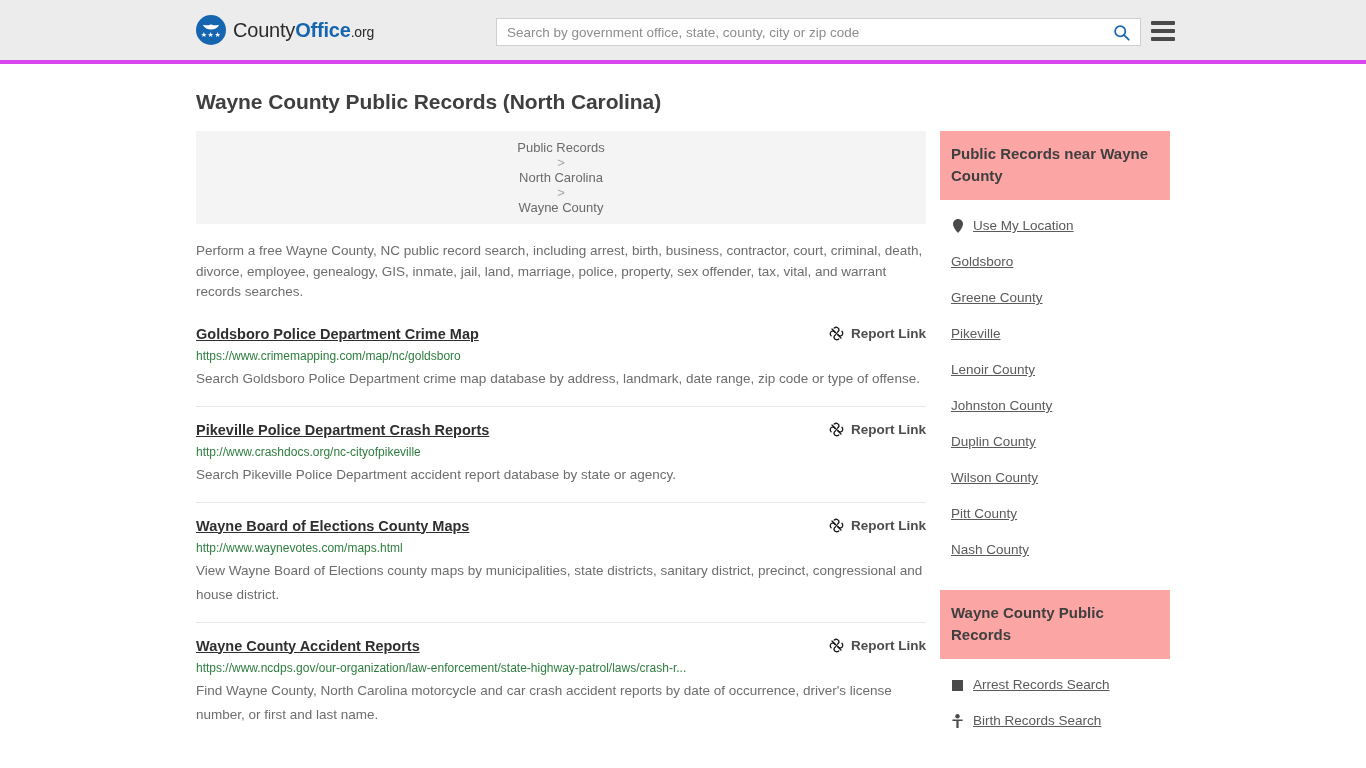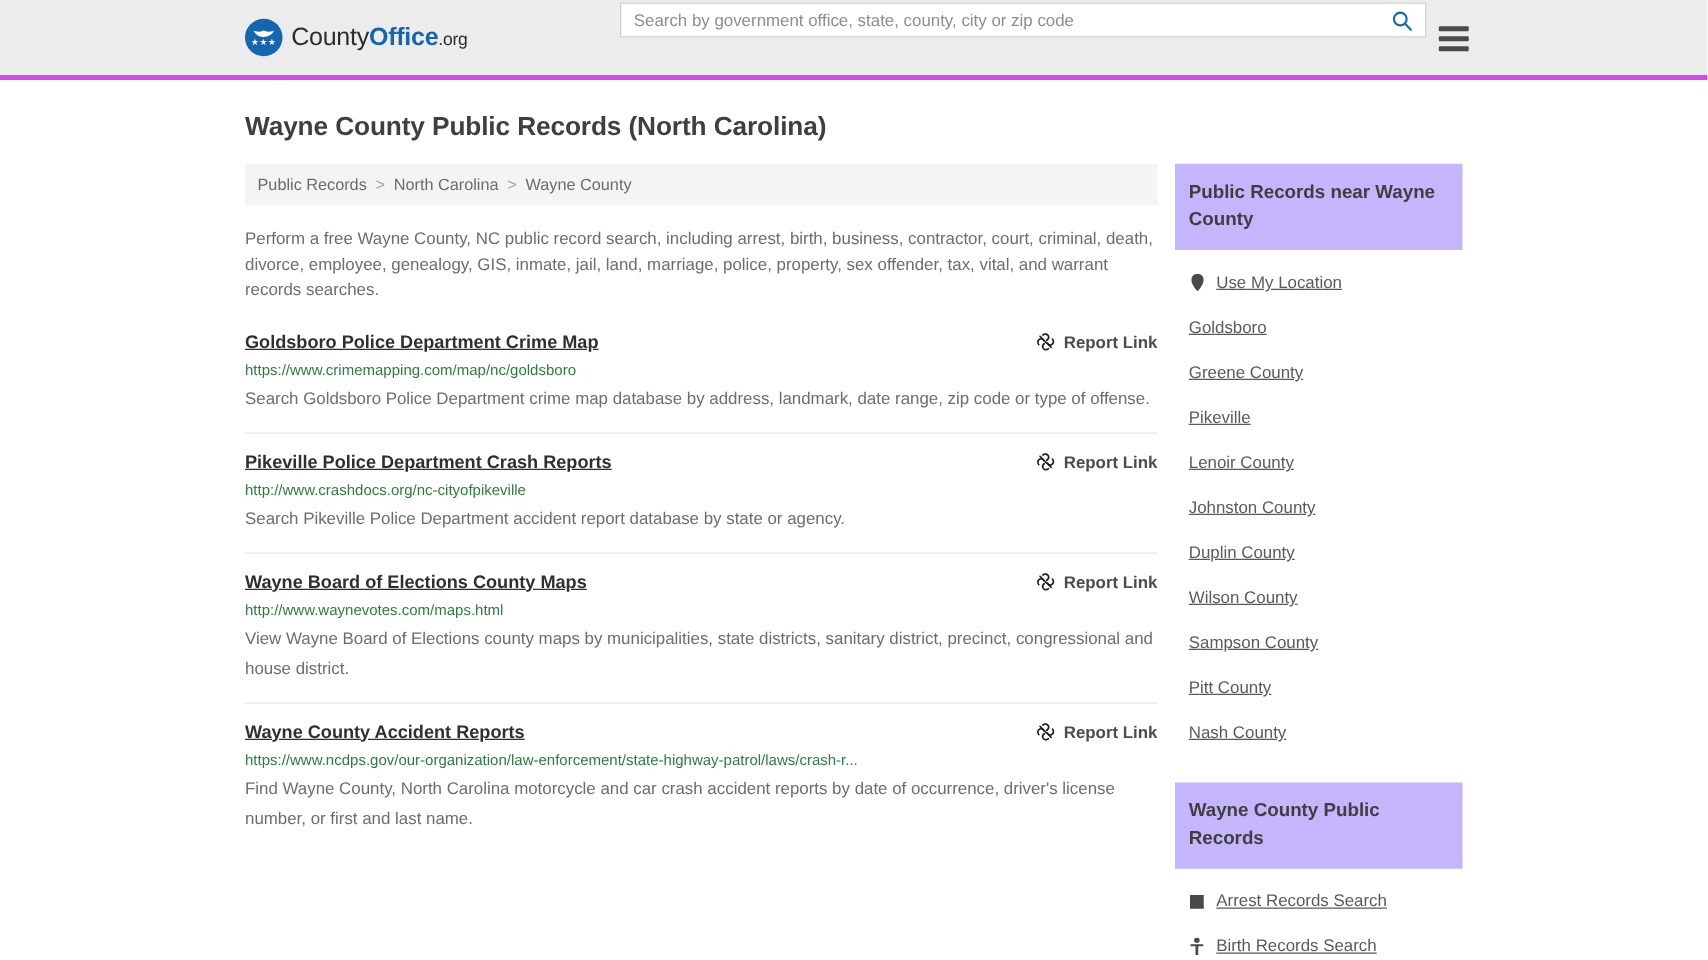--- a/index.html
+++ b/index.html
@@ -60,21 +60,21 @@
     color: #2b2b2b;
     letter-spacing: -0.2px;
     white-space: nowrap;
   }
   .brand-text .b-office { color: #1565b0; font-weight: bold; }
   .brand-text .b-org { font-size: 14px; color: #2b2b2b; }
 
   .search-wrap {
     position: absolute;
     left: 496px;
-    top: 2px;
+    top: 18px;
     width: 645px;
     height: 28px;
     display: flex;
     align-items: center;
     background: #ffffff;
     border: 1px solid #cfcfcf;
     padding: 0 8px 0 10px;
   }
   .search-input {
     flex: 1;
@@ -144,20 +144,21 @@
   
   .breadcrumb {
     background: #f4f4f4;
     padding: 9px 10px;
     font-size: 13px;
     color: #6b6b6b;
     display: flex;
     align-items: center;
     flex-wrap: wrap;
     gap: 0;
+    flex-direction: column;
   }
   .breadcrumb a {
     color: #6b6b6b;
     text-decoration: none;
   }
   .breadcrumb .sep { color: #a6a6a6; margin: 0 7px; }
   .breadcrumb .current { color: #6b6b6b; }
 
   
   .intro p {
@@ -225,21 +226,21 @@
     font-size: 13.5px;
     line-height: 24px;
     color: #6d6d6d;
     margin-top: 3px;
   }
 
   
   .side-panel { margin-bottom: 22px; }
 
   .side-head {
-    background: #c4b5fd;
+    background: #fca5a5;
     padding: 12px 11px 13px 11px;
     font-size: 15px;
     font-weight: bold;
     color: #3f3f3f;
     line-height: 22px;
   }
 
   .side-list { padding-top: 8px; }
 
   .side-item {
@@ -428,23 +429,20 @@
           <div class="side-item no-icon">
             <a href="#">Johnston County</a>
           </div>
           <div class="side-item no-icon">
             <a href="#">Duplin County</a>
           </div>
           <div class="side-item no-icon">
             <a href="#">Wilson County</a>
           </div>
           <div class="side-item no-icon">
-            <a href="#">Sampson County</a>
-          </div>
-          <div class="side-item no-icon">
             <a href="#">Pitt County</a>
           </div>
           <div class="side-item no-icon">
             <a href="#">Nash County</a>
           </div>
         </div>
       </div>
 
       <div class="side-panel">
         <div class="side-head">Wayne County Public Records</div>

